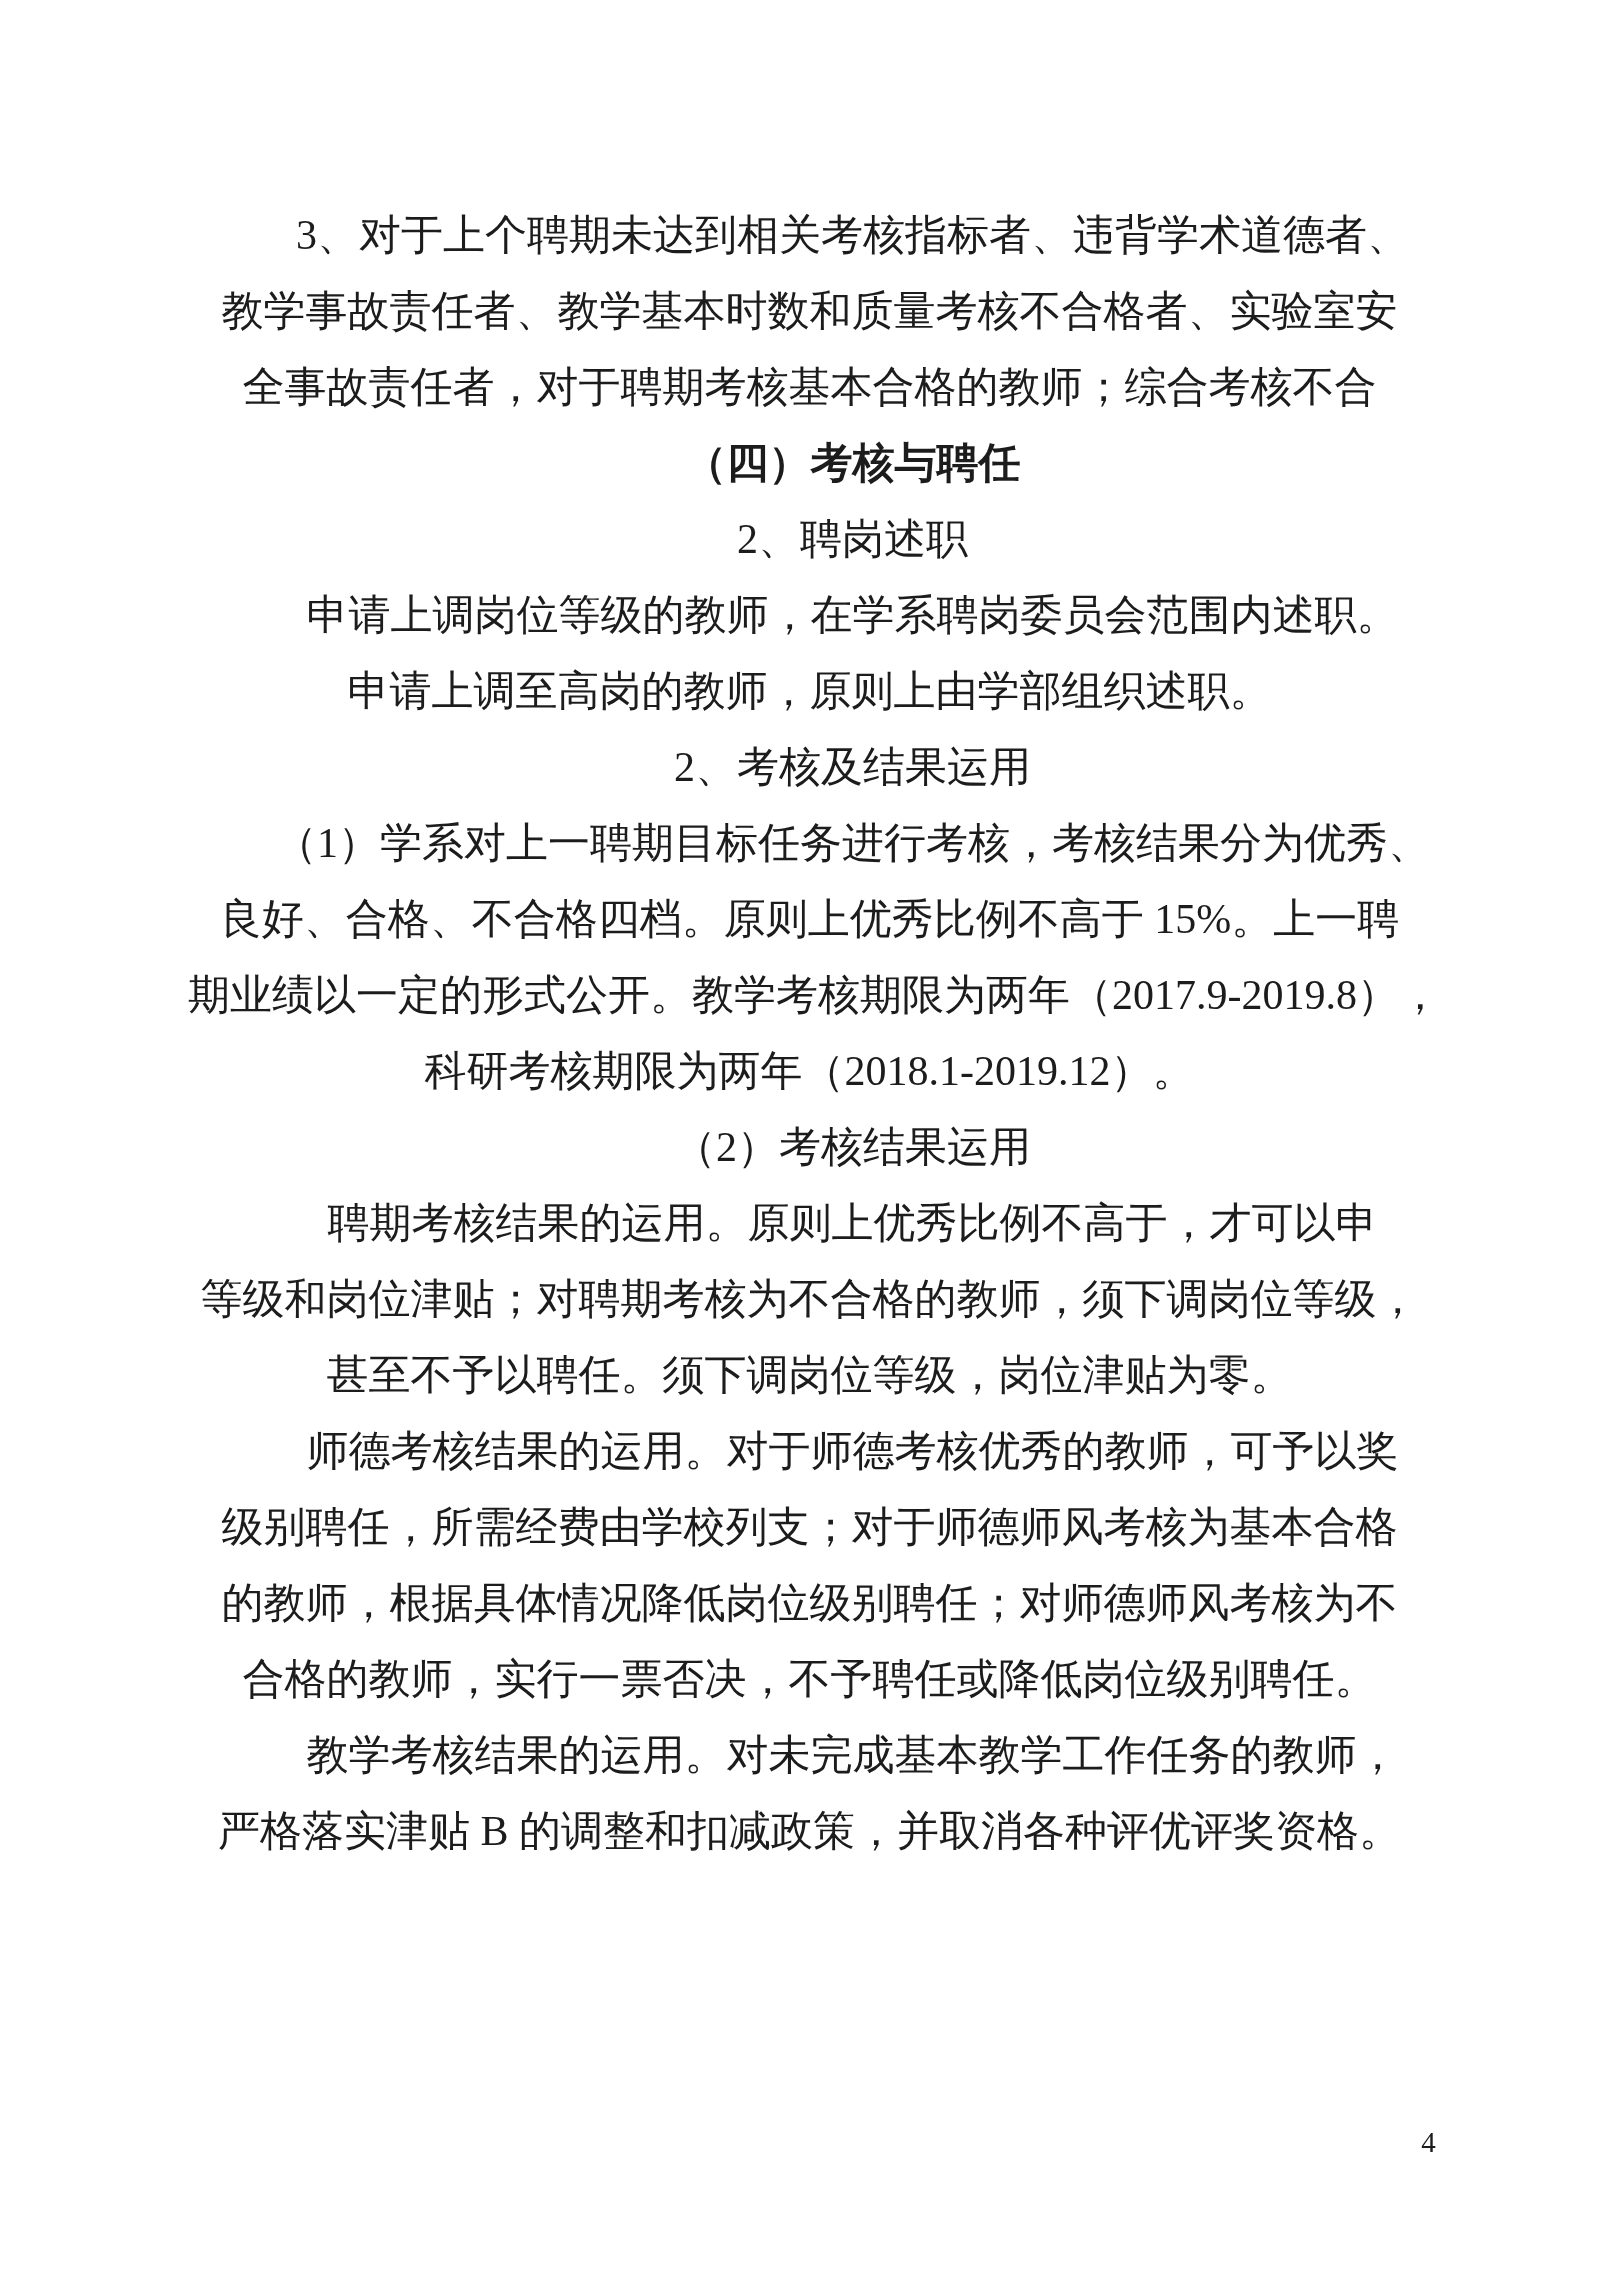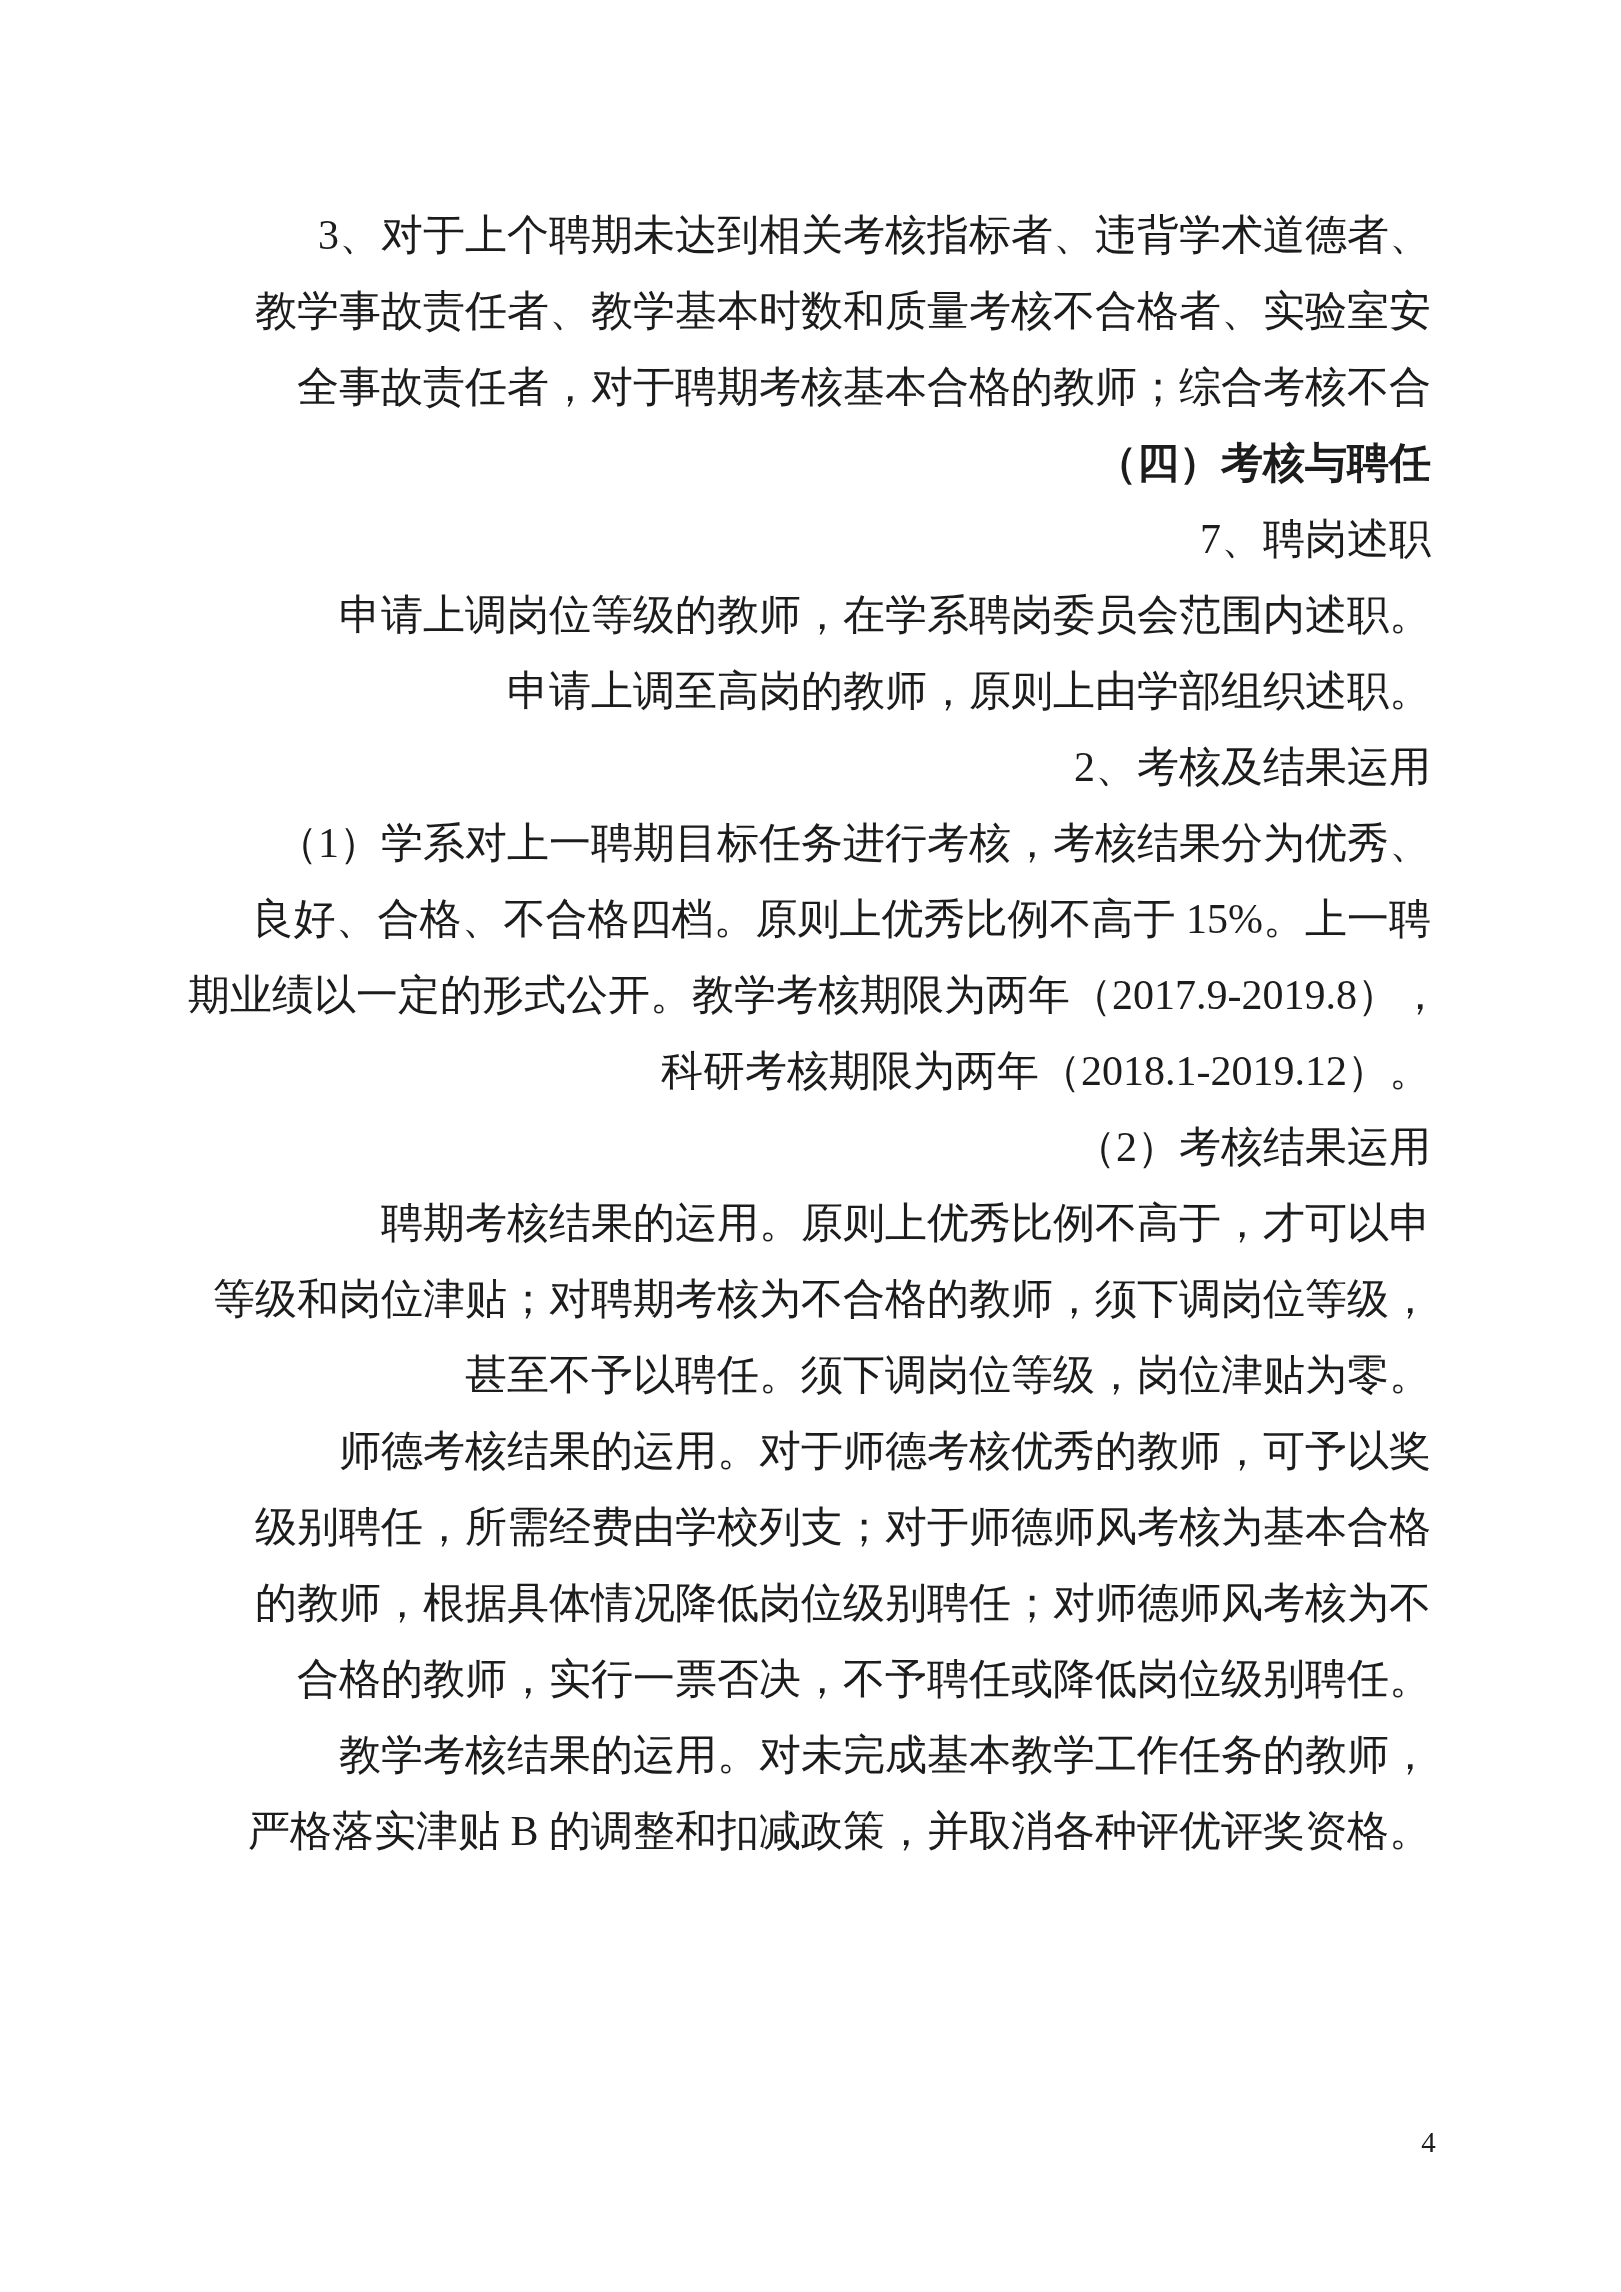--- a/index.html
+++ b/index.html
@@ -27,21 +27,21 @@
   .paragraph {
     margin: 0;
     padding: 0;
   }
   .line {
     height: 76px;
     line-height: 76px;
     font-size: 42px;
     letter-spacing: 0px;
     white-space: nowrap;
-    text-align: right;
+    text-align: center;
   }
   .line.first {
     padding-left: 86px; 
   }
   .paragraph.heading .line {
     font-weight: 700;
   }
   .page-number {
     position: absolute;
     left: 1409px;
@@ -61,21 +61,21 @@
   <div class="doc-body" id="doc-body">
       <div class="paragraph body">
         <div class="line first">3、对于上个聘期未达到相关考核指标者、违背学术道德者、</div>
         <div class="line">教学事故责任者、教学基本时数和质量考核不合格者、实验室安</div>
         <div class="line">全事故责任者，对于聘期考核基本合格的教师；综合考核不合</div>
       </div>
       <div class="paragraph heading">
         <div class="line first">（四）考核与聘任</div>
       </div>
       <div class="paragraph body">
-        <div class="line first">7、聘岗述职</div>
+        <div class="line first">2、聘岗述职</div>
       </div>
       <div class="paragraph body">
         <div class="line first">申请上调岗位等级的教师，在学系聘岗委员会范围内述职。</div>
         <div class="line">申请上调至高岗的教师，原则上由学部组织述职。</div>
       </div>
       <div class="paragraph body">
         <div class="line first">2、考核及结果运用</div>
       </div>
       <div class="paragraph body">
         <div class="line first">（1）学系对上一聘期目标任务进行考核，考核结果分为优秀、</div>

